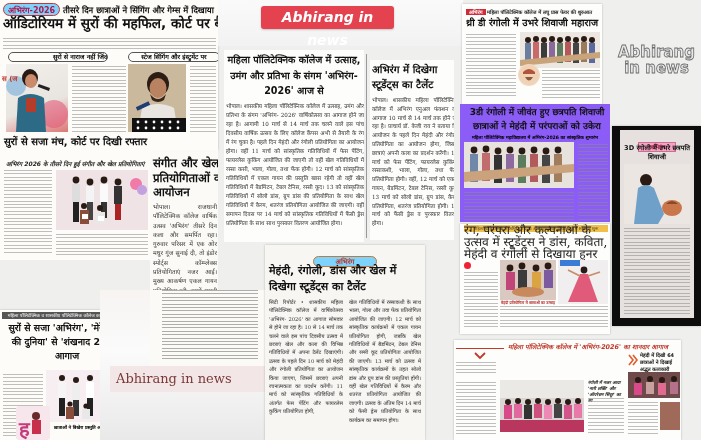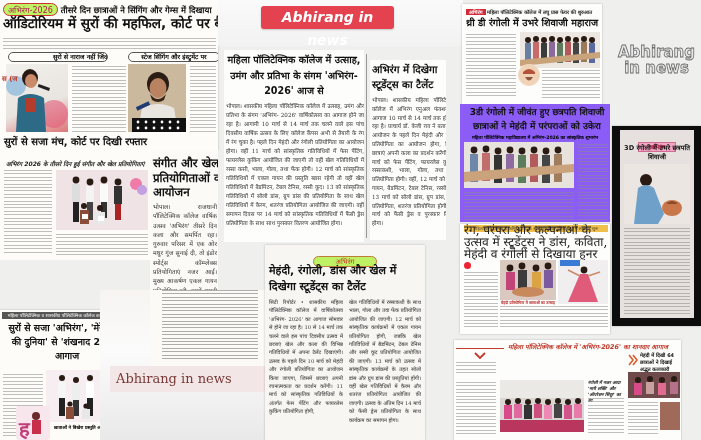--- a/index.html
+++ b/index.html
@@ -3,21 +3,21 @@
 <meta charset="utf-8">
 <style>
   * { box-sizing: border-box; margin: 0; padding: 0; }
   html, body { width: 701px; height: 440px; overflow: hidden; background: #f3f1ee; font-family: "DejaVu Sans", sans-serif; }
   .stage { position: relative; width: 701px; height: 440px; background: #efefed; overflow: hidden; }
   .clip { position: absolute; background: #fbfaf7; overflow: hidden; box-shadow: 0 0 2px rgba(0,0,0,0.25); }
   .hl { font-family: "DejaVu Sans", sans-serif; font-weight: bold; color: #111; line-height: 1.15; }
   .body-text { font-family: "DejaVu Serif", serif; font-size: 6px; line-height: 8.6px; color: #333; text-align: justify; }
   .lines { position: absolute; background-image: repeating-linear-gradient(to bottom, #8c8c8c 0, #8c8c8c 1px, transparent 1px, transparent 3.4px); opacity: 0.55; }
   .photo { position: absolute; overflow: hidden; }
-  .pill { display: inline-block; border: 1.5px solid #c33; border-radius: 10px; color: #b3164d; font-weight: normal; padding: 0 6px; background: #bef264; text-align: right; }
+  .pill { display: inline-block; border: 1.5px solid #c33; border-radius: 10px; color: #b3164d; font-weight: bold; padding: 0 6px; background: #7dd3fc; text-align: right; }
   .rule { position: absolute; background: #444; }
   svg { display: block; }
 </style>
 </head>
 <body>
 
 <div class="stage">
 
   <div class="clip" style="left:0;top:0;width:218px;height:150px;background:#fdfcf8;">
     <div style="position:absolute;left:3px;top:3px;font-size:9px;white-space:nowrap;">
@@ -158,21 +158,21 @@
 
   <div style="position:absolute;left:218px;top:0;width:245px;height:46px;background:linear-gradient(180deg,#fafafa,#f2f2f2);"></div>
   <div style="position:absolute;left:261px;top:6px;width:133px;height:23px;background:#e4424f;color:#fff;border-radius:3px;font-family:'DejaVu Sans',sans-serif;font-weight:bold;font-style:italic;font-size:14px;line-height:23px;text-align:center;box-shadow:0 1px 2px rgba(0,0,0,0.2);">Abhirang in news</div>
 
   <div class="clip" style="left:224px;top:50px;width:140px;height:192px;background:#fdfdfb;box-shadow:none;">
     <div class="hl" style="position:absolute;left:2px;top:2px;width:136px;font-size:9.6px;line-height:15.5px;text-align:center;">महिला पॉलिटेक्निक कॉलेज में उत्साह, उमंग और प्रतिभा के संगम 'अभिरंग- 2026' आज से</div>
     <div class="body-text" style="position:absolute;left:2px;top:52px;width:138px;height:140px;overflow:hidden;font-size:5.6px;line-height:9px;">भोपाल। शासकीय महिला पॉलिटेक्निक कॉलेज में उत्साह, उमंग और प्रतिभा के संगम 'अभिरंग- 2026' वार्षिकोत्सव का आगाज होने जा रहा है। आगामी 10 मार्च से 14 मार्च तक चलने वाले इस पांच दिवसीय वार्षिक उत्सव के लिए कॉलेज कैंपस अभी से तैयारी के रंग में रंग चुका है। पहले दिन मेहंदी और रंगोली प्रतियोगिता का आयोजन होगा। वहीं 11 मार्च को सांस्कृतिक गतिविधियों में फेस पेंटिंग, फायरलेस कुकिंग आयोजित की जाएगी तो वहीं खेल गतिविधियों में रस्सा कसी, भाला, गोला, तथा फेंक होगी। 12 मार्च को सांस्कृतिक गतिविधियों में एकल गायन की प्रस्तुति खास रहेगी तो वहीं खेल गतिविधियों में बैडमिंटन, टेबल टेनिस, रस्सी कूद। 13 को सांस्कृतिक गतिविधियों में सोलो डांस, ग्रुप डांस की प्रतियोगिता के साथ खेल गतिविधियों में कैरम, शतरंज प्रतियोगिता आयोजित की जाएगी। वहीं समापन दिवस पर 14 मार्च को सांस्कृतिक गतिविधियों में फैंसी ड्रेस प्रतियोगिता के साथ साथ पुरस्कार वितरण आयोजित होगा।</div>
   </div>
   <div class="rule" style="left:366px;top:54px;width:1px;height:184px;background:#999;"></div>
 
-  <div class="clip" style="left:370px;top:60px;width:76px;height:180px;background:#fdfdfb;box-shadow:none;padding-left:8px;">
+  <div class="clip" style="left:370px;top:60px;width:84px;height:180px;background:#fdfdfb;box-shadow:none;padding-left:8px;">
     <div class="hl" style="position:absolute;left:2px;top:2px;width:86px;font-size:10.2px;line-height:15px;">अभिरंग में दिखेगा स्टूडेंट्स का टैलेंट</div>
     <div class="body-text" style="position:absolute;left:2px;top:36px;width:86px;height:144px;overflow:hidden;font-size:5.6px;line-height:8.8px;">भोपाल। शासकीय महिला पॉलिटेक्निक कॉलेज में अभिरंग एनुअल फंक्शन का आगाज 10 मार्च से 14 मार्च तक होने जा रहा है। प्राचार्य डॉ. केजी राव ने बताया कि आयोजन के पहले दिन मेहंदी और रंगोली प्रतियोगिता का आयोजन होगा, जिसमें छात्राएं अपनी कला का प्रदर्शन करेंगी। 11 मार्च को फेस पेंटिंग, फायरलेस कुकिंग, रस्साकशी, भाला, गोला, तथा फेंक प्रतियोगिता होगी। वहीं, 12 मार्च को एकल गायन, बैडमिंटन, टेबल टेनिस, रस्सी कूद, 13 मार्च को सोलो डांस, ग्रुप डांस, कैरम प्रतियोगिता, शतरंज प्रतियोगिता होगी। 14 मार्च को फैंसी ड्रेस व पुरस्कार वितरण होगा।</div>
   </div>
 
   <div class="clip" style="left:265px;top:245px;width:160px;height:195px;background:#f7f6f3;">
     <div style="position:absolute;left:0;top:4px;width:160px;text-align:center;">
       <span class="pill" style="font-size:7px;padding:0 22px;color:#c0392b;border-color:#c07a3a;">अभिरंग</span>
     </div>
     <div class="hl" style="position:absolute;left:4px;top:18px;width:154px;font-size:11px;line-height:15.5px;">मेहंदी, रंगोली, डांस और खेल में दिखेगा स्टूडेंट्स का टैलेंट</div>
     <div class="body-text" style="position:absolute;left:4px;top:53px;width:74px;height:140px;overflow:hidden;font-size:5.2px;line-height:8.4px;">सिटी रिपोर्टर • शासकीय महिला पॉलिटेक्निक कॉलेज में वार्षिकोत्सव 'अभिरंग- 2026' का आगाज सोमवार से होने जा रहा है। 10 से 14 मार्च तक चलने वाले इस पांच दिवसीय उत्सव में छात्राएं खेल और कला की विभिन्न गतिविधियों में अपना टैलेंट दिखाएंगी। उत्सव के पहले दिन 10 मार्च को मेहंदी और रंगोली प्रतियोगिता का आयोजन किया जाएगा, जिसमें छात्राएं अपनी रचनात्मकता का प्रदर्शन करेंगी। 11 मार्च को सांस्कृतिक गतिविधियों के अंतर्गत फेस पेंटिंग और फायरलेस कुकिंग प्रतियोगिता होगी,</div>

